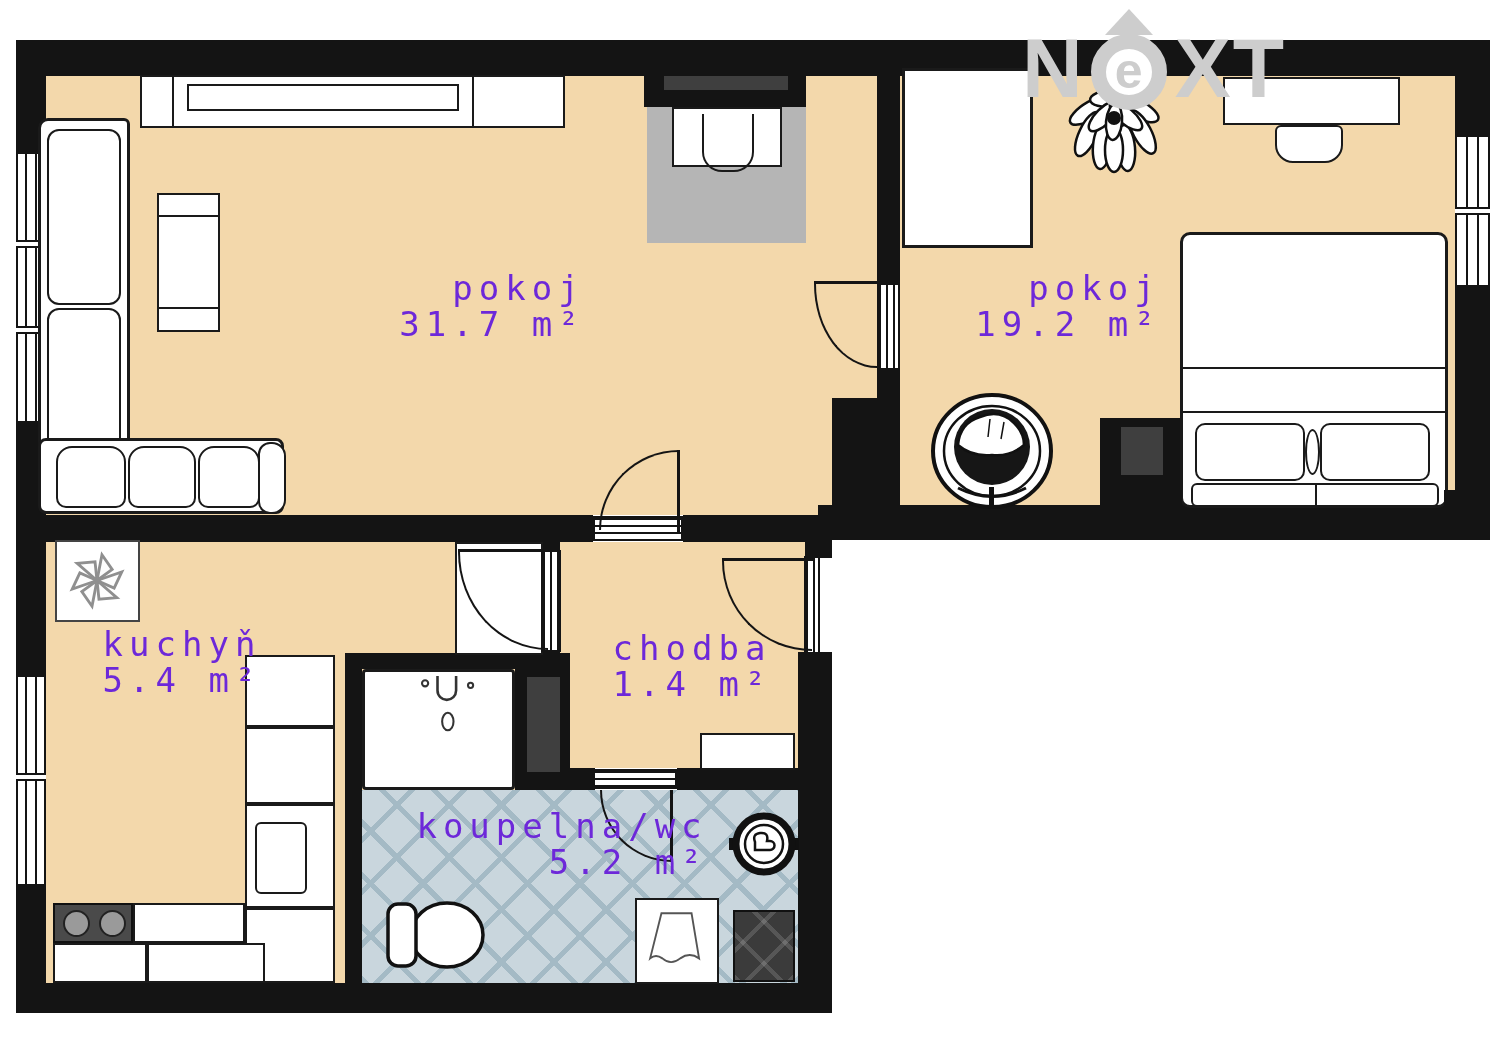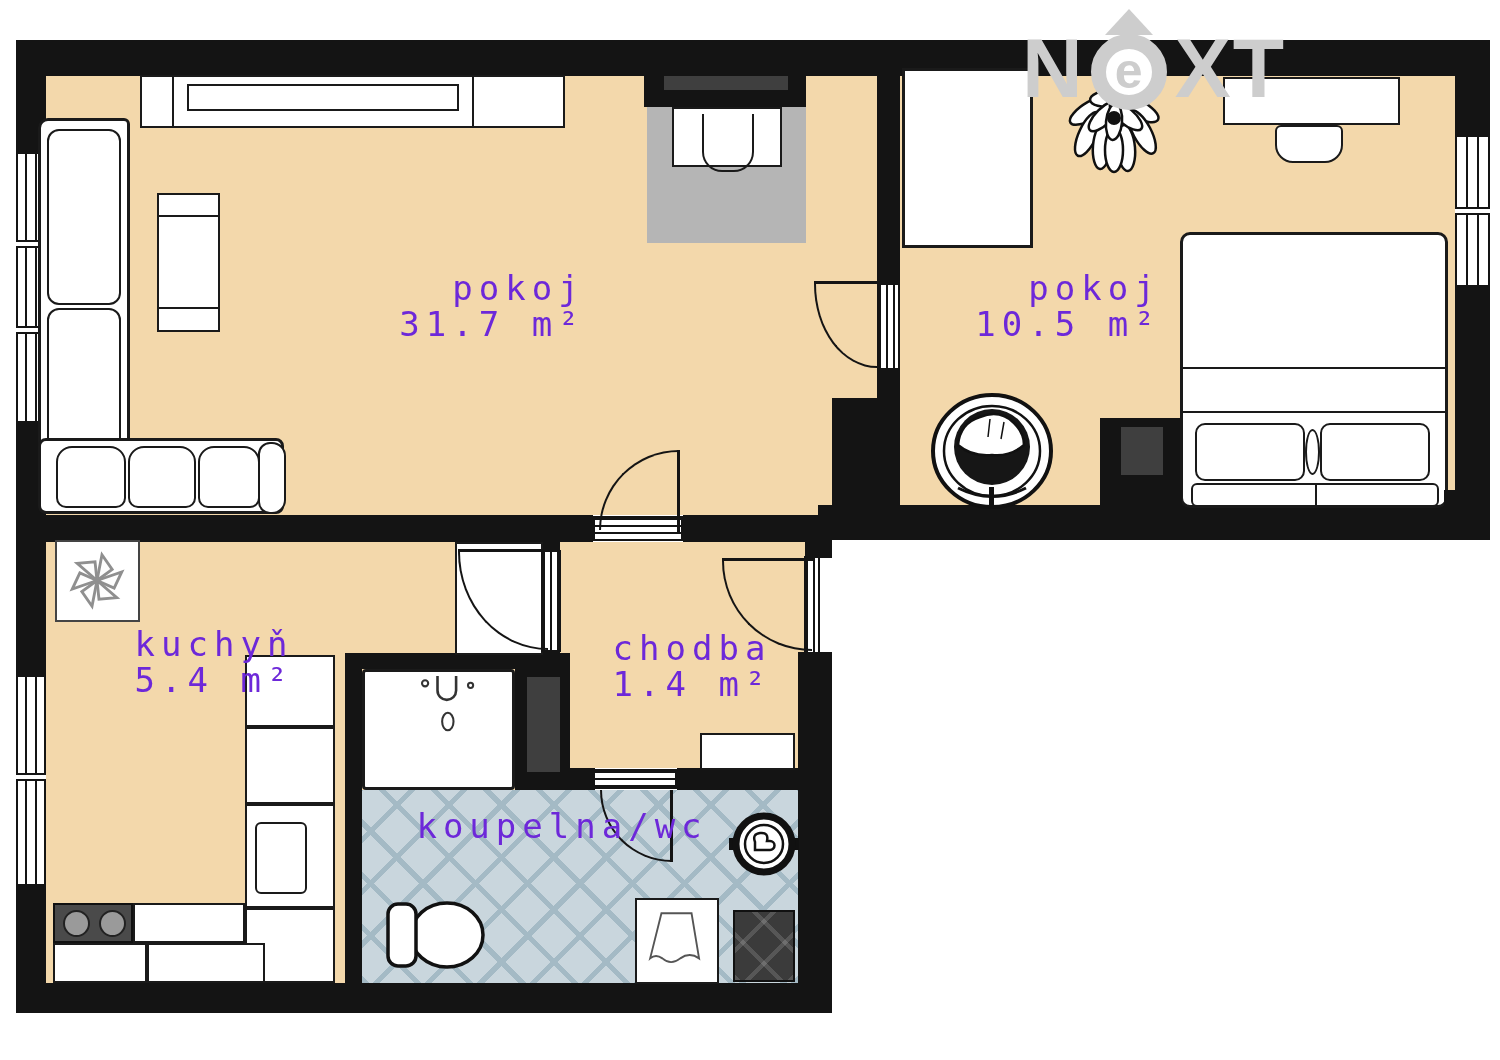--- a/index.html
+++ b/index.html
@@ -270,32 +270,33 @@
 <div class="hatch-v" style="left:804px;top:556px;width:16px;height:98px;"></div>
 <div class="leaf" style="left:722px;top:558px;width:92px;height:3px;"></div>
 <div class="arc arc-bl" style="left:722px;top:561px;width:90px;height:90px;"></div>
 
 <div class="room-label" style="left:492px;top:270px;">
   <span>pokoj</span>
   <span>31.7 m²</span>
 </div>
 <div class="room-label" style="left:1068px;top:270px;">
   <span>pokoj</span>
-  <span>10.5 m²</span>
-</div>
-<div class="room-label" style="left:182px;top:626px;margin-left:32px;">
+  <span>19.2 m²</span>
+</div>
+<div class="room-label" style="left:182px;top:626px;">
   <span>kuchyň</span>
   <span>5.4 m²</span>
 </div>
 <div class="room-label" style="left:692px;top:630px;">
   <span>chodba</span>
   <span>1.4 m²</span>
 </div>
 <div class="room-label" style="left:562px;top:808px;">
   <span>koupelna/wc</span>
+  <span>5.2 m²</span>
 </div>
 
 <div class="logo" style="left:1022px;top:26px;">
   <span class="lt">N</span>
   <span class="oring">
     <span class="roof"></span>
     <span class="ie">e</span>
   </span>
   <span class="lt">X</span>
   <span class="lt">T</span>

